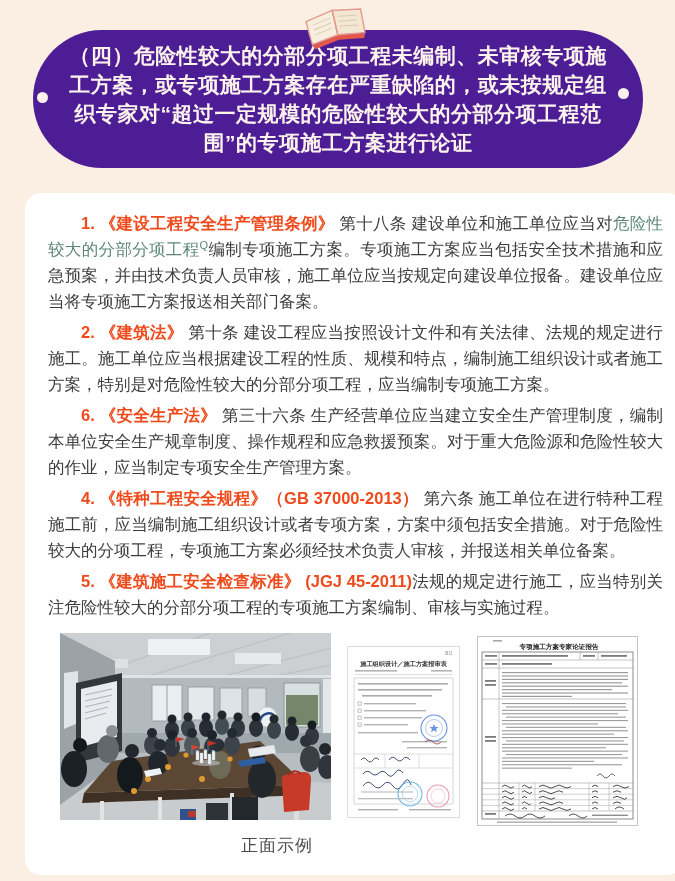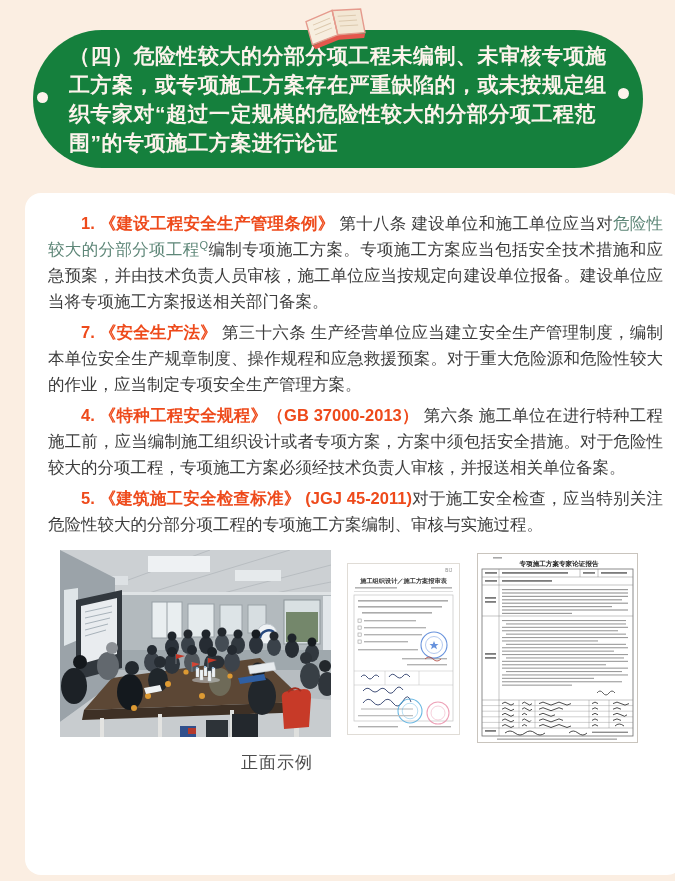--- a/index.html
+++ b/index.html
@@ -4,23 +4,23 @@
 <style>
   html,body{margin:0;padding:0;}
   body{
     width:675px;height:881px;position:relative;overflow:hidden;
     background:#fbeee2;
     font-family:"Liberation Sans","DejaVu Sans",sans-serif;
   }
   
   .banner{
     position:absolute;left:33px;top:30px;width:610px;height:138px;
-    background:#15803d;border-radius:70px;
+    background:#4c1d95;border-radius:70px;
     display:flex;align-items:center;justify-content:center;
-    padding:6px 36px;box-sizing:border-box;text-align:left;
+    padding:6px 36px;box-sizing:border-box;text-align:center;
   }
   .banner-text{
     color:#fdf3ec;font-size:21px;line-height:29px;font-weight:bold;letter-spacing:.5px;
   }
   .deco-dot{
     position:absolute;width:11px;height:11px;border-radius:50%;background:#fdf3ec;z-index:3;
   }
   .dot-left{left:37px;top:92px;}
   .dot-right{left:618px;top:88px;}
   .book{position:absolute;left:299px;top:1px;width:74px;height:50px;z-index:3;}
@@ -69,26 +69,27 @@
 <div class="banner">
   <div class="banner-text">（四）危险性较大的分部分项工程未编制、未审核专项施工方案，或专项施工方案存在严重缺陷的，或未按规定组织专家对“超过一定规模的危险性较大的分部分项工程范围”的专项施工方案进行论证</div>
 </div>
 <div class="deco-dot dot-left"></div>
 <div class="deco-dot dot-right"></div>
 
 <div class="panel">
 
   <p class="para"><span class="hd">1. 《建设工程安全生产管理条例》 </span><span>第十八条 建设单位和施工单位应当对</span><span class="lnk"><span>危险性较大的分部分项工程</span><sup>Q</sup></span><span>编制专项施工方案。专项施工方案应当包括安全技术措施和应急预案，并由技术负责人员审核，施工单位应当按规定向建设单位报备。建设单位应当将专项施工方案报送相关部门备案。</span></p>
 
-
-  <p class="para"><span class="hd">7. 《安全生产法》 </span><span>第三十六条 生产经营单位应当建立安全生产管理制度，编制本单位安全生产规章制度、操作规程和应急救援预案。对于重大危险源和危险性较大的作业，应当制定专项安全生产管理方案。</span></p>
+  <p class="para"><span class="hd">2. 《建筑法》 </span><span>第十条 建设工程应当按照设计文件和有关法律、法规的规定进行施工。施工单位应当根据建设工程的性质、规模和特点，编制施工组织设计或者施工方案，特别是对危险性较大的分部分项工程，应当编制专项施工方案。</span></p>
+
+  <p class="para"><span class="hd">6. 《安全生产法》 </span><span>第三十六条 生产经营单位应当建立安全生产管理制度，编制本单位安全生产规章制度、操作规程和应急救援预案。对于重大危险源和危险性较大的作业，应当制定专项安全生产管理方案。</span></p>
 
   <p class="para"><span class="hd">4. 《特种工程安全规程》（GB 37000-2013） </span><span>第六条 施工单位在进行特种工程施工前，应当编制施工组织设计或者专项方案，方案中须包括安全措施。对于危险性较大的分项工程，专项施工方案必须经技术负责人审核，并报送相关单位备案。</span></p>
 
-  <p class="para"><span class="hd">5. 《建筑施工安全检查标准》 (JGJ 45-2011)</span><span>对于施工安全检查，应当特别关注危险性较大的分部分项工程的专项施工方案编制、审核与实施过程。</span></p>
+  <p class="para"><span class="hd">5. 《建筑施工安全检查标准》 (JGJ 45-2011)</span><span>法规的规定进行施工，应当特别关注危险性较大的分部分项工程的专项施工方案编制、审核与实施过程。</span></p>
 
   <div class="figures">
 
     <div class="photo">
       <svg viewBox="0 0 271 187" preserveAspectRatio="none">
         <rect width="271" height="187" fill="#b7bdc1"></rect>
         <polygon points="0,0 271,0 271,42 0,70" fill="#ccd0d3"></polygon>
         <g stroke="#b8bdc1" stroke-width="1">
           <path d="M0 55 L150 0 M0 70 L230 0 M60 70 L271 15 M130 60 L271 32"></path>
         </g>

